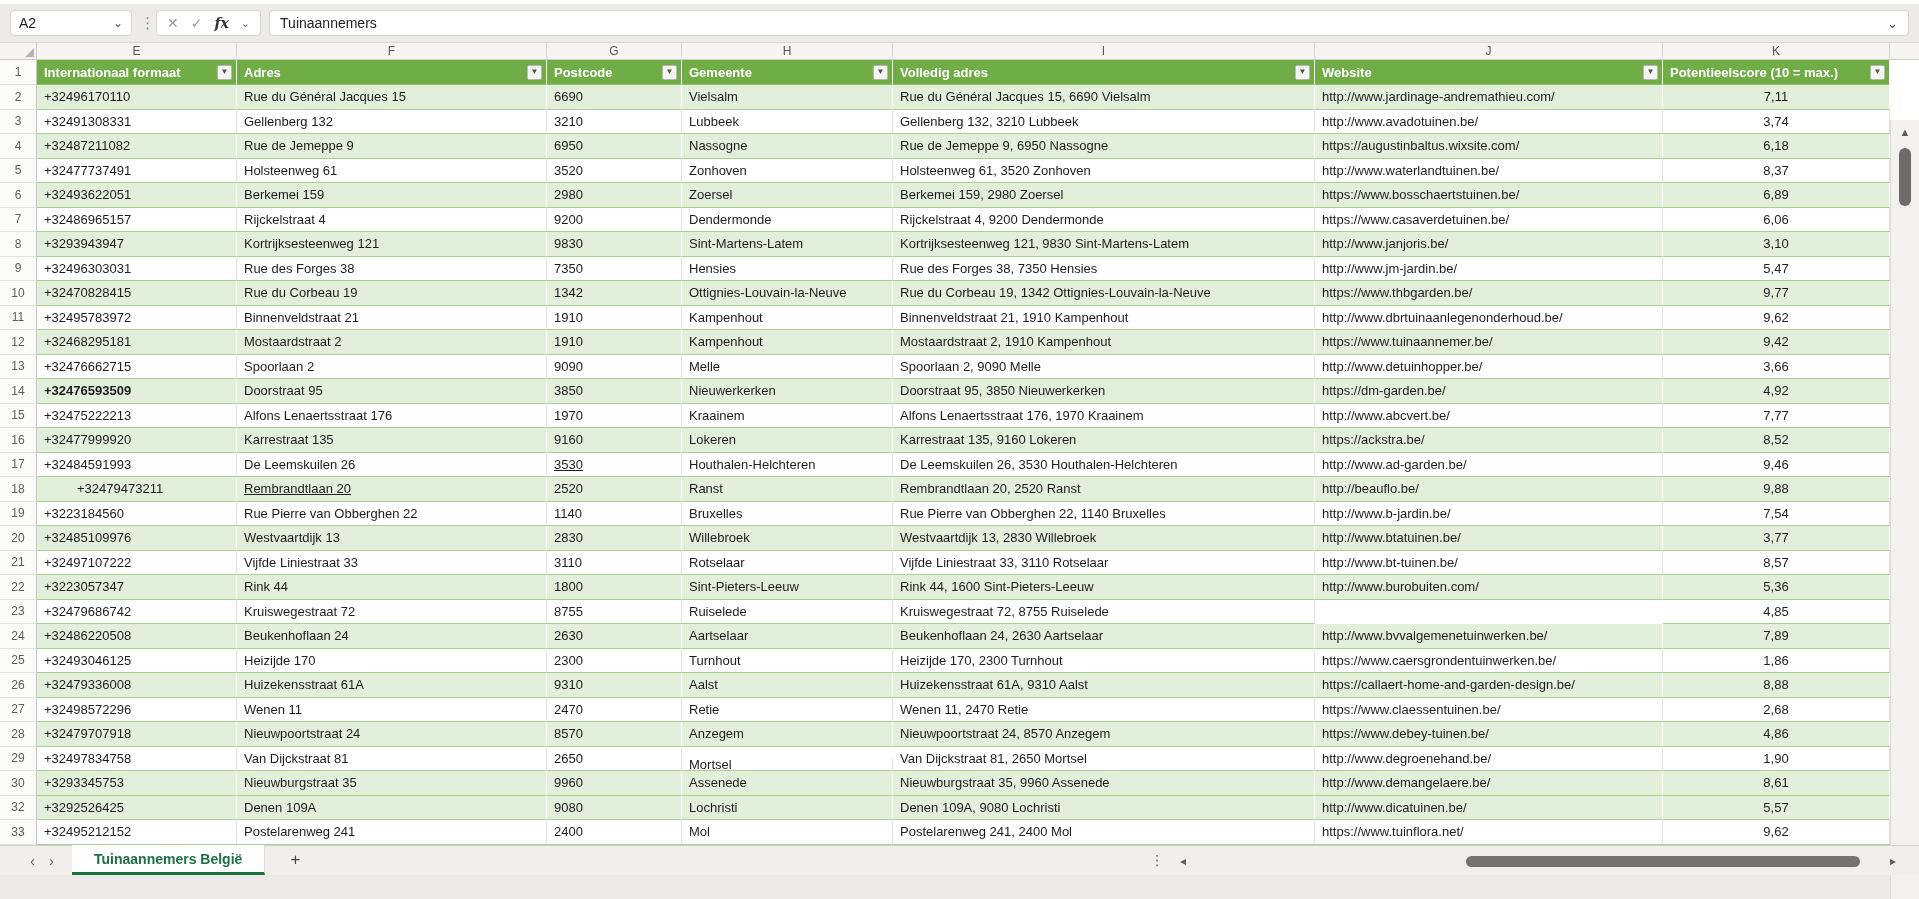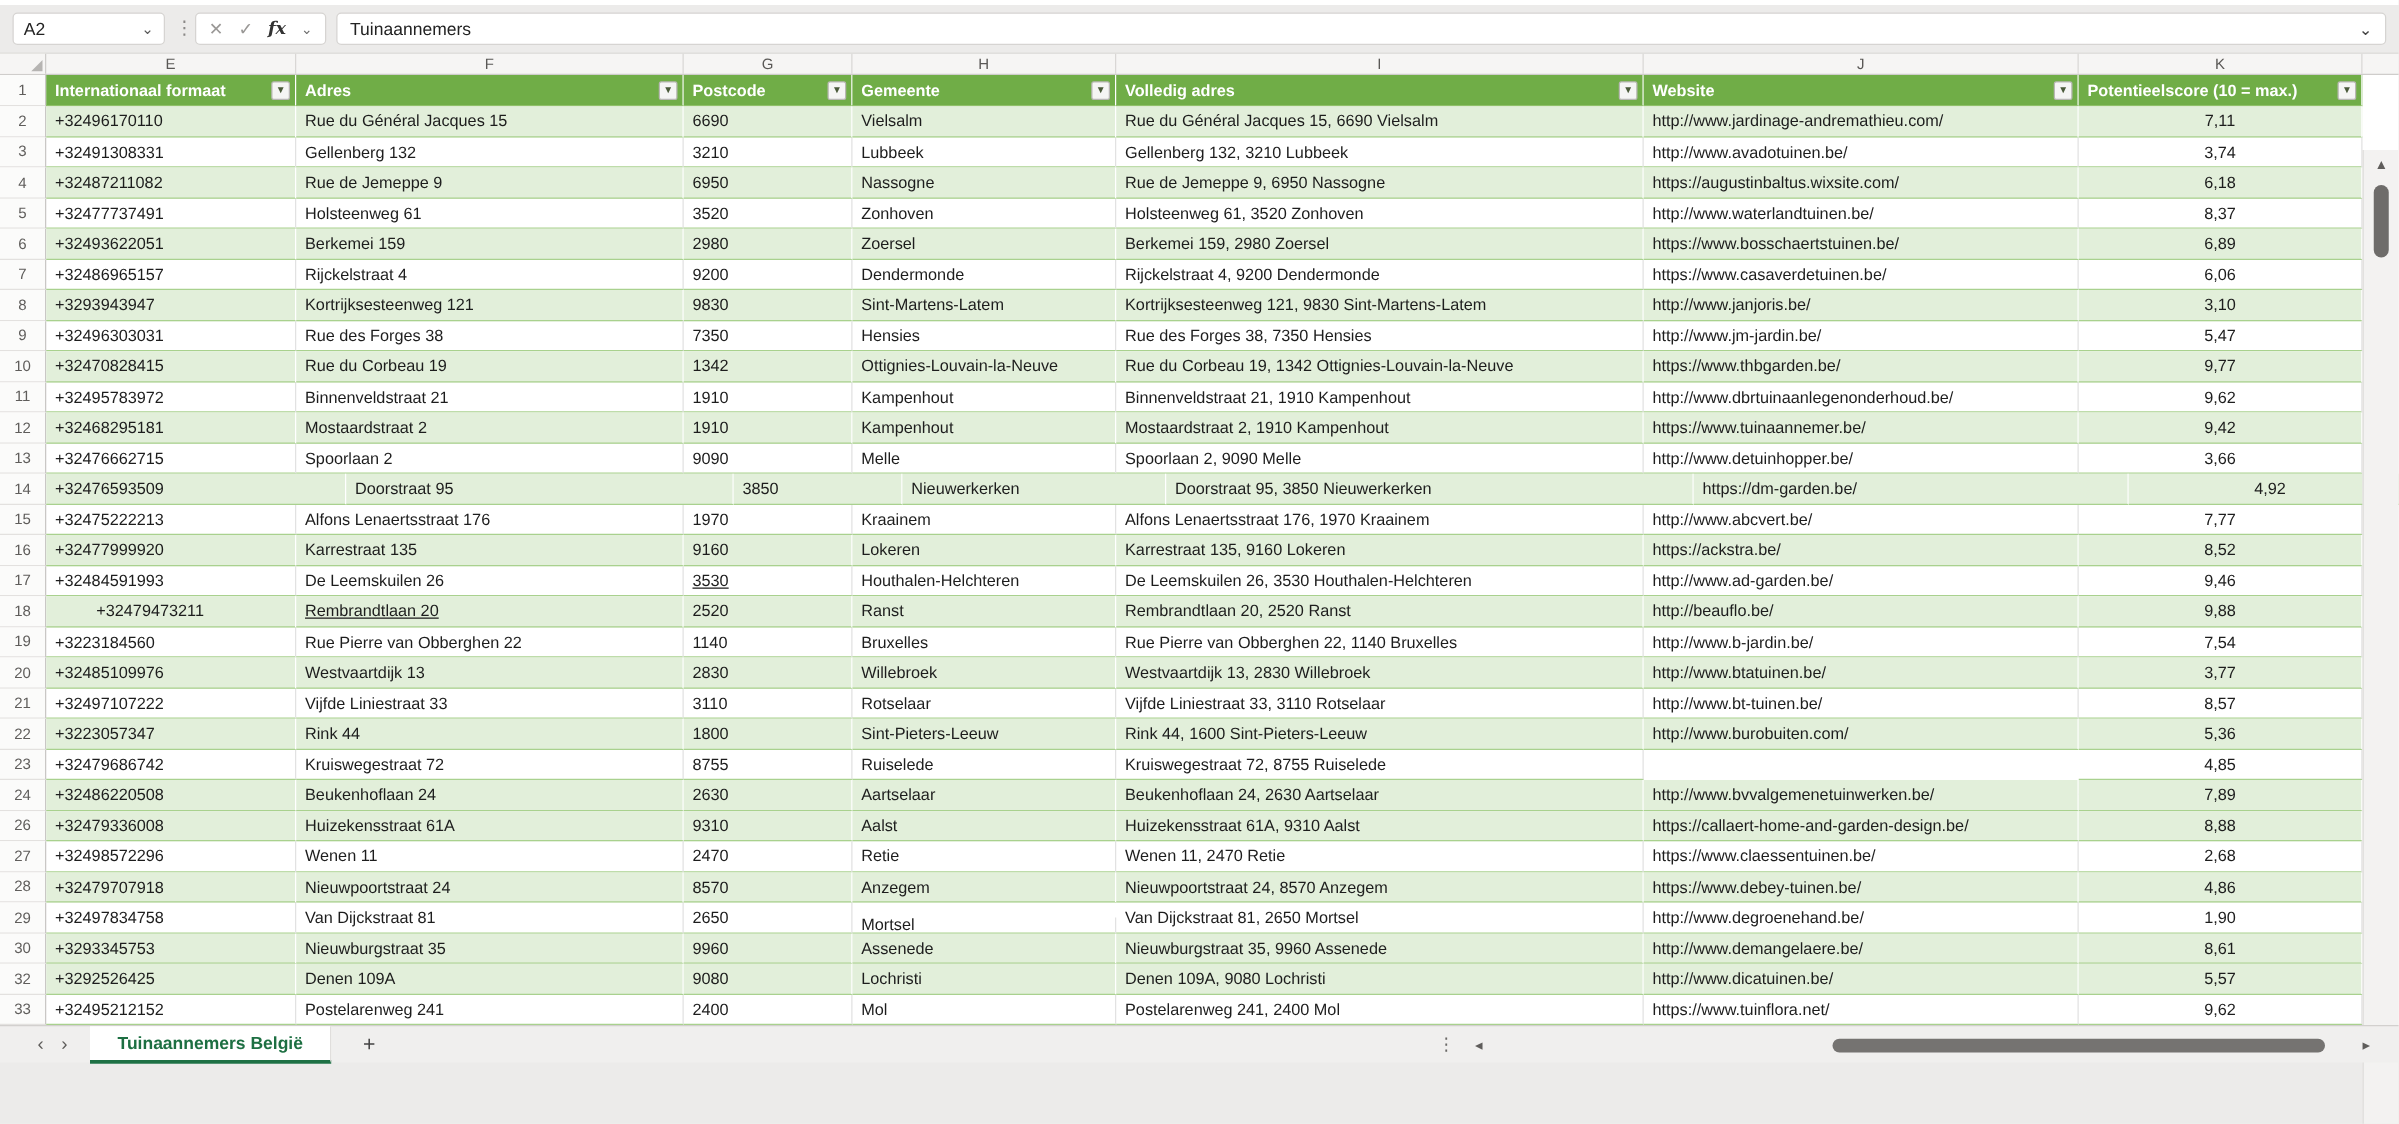--- a/index.html
+++ b/index.html
@@ -251,21 +251,21 @@
       <div class="cell" style="width: 200px;">+32476662715</div>
       <div class="cell" style="width: 310px;">Spoorlaan 2</div>
       <div class="cell" style="width: 135px;">9090</div>
       <div class="cell" style="width: 211px;">Melle</div>
       <div class="cell" style="width: 422px;">Spoorlaan 2, 9090 Melle</div>
       <div class="cell" style="width: 348px;">http://www.detuinhopper.be/</div>
       <div class="cell center" style="width: 227px;">3,66</div>
     </div>
     <div class="gridrow band">
       <div class="rownum">14</div>
-      <div class="cell" style="width: 240px;">+32476593509</div>
+      <div class="cell" style="width: 200px; font-weight: bold;">+32476593509</div>
       <div class="cell" style="width: 310px;">Doorstraat 95</div>
       <div class="cell" style="width: 135px;">3850</div>
       <div class="cell" style="width: 211px;">Nieuwerkerken</div>
       <div class="cell" style="width: 422px;">Doorstraat 95, 3850 Nieuwerkerken</div>
       <div class="cell" style="width: 348px;">https://dm-garden.be/</div>
       <div class="cell center" style="width: 227px;">4,92</div>
     </div>
     <div class="gridrow ">
       <div class="rownum">15</div>
       <div class="cell" style="width: 200px;">+32475222213</div>
@@ -359,20 +359,30 @@
     <div class="gridrow band">
       <div class="rownum">24</div>
       <div class="cell" style="width: 200px;">+32486220508</div>
       <div class="cell" style="width: 310px;">Beukenhoflaan 24</div>
       <div class="cell" style="width: 135px;">2630</div>
       <div class="cell" style="width: 211px;">Aartselaar</div>
       <div class="cell" style="width: 422px;">Beukenhoflaan 24, 2630 Aartselaar</div>
       <div class="cell" style="width: 348px;">http://www.bvvalgemenetuinwerken.be/</div>
       <div class="cell center" style="width: 227px;">7,89</div>
     </div>
+    <div class="gridrow ">
+      <div class="rownum">25</div>
+      <div class="cell" style="width: 200px;">+32493046125</div>
+      <div class="cell" style="width: 310px;">Heizijde 170</div>
+      <div class="cell" style="width: 135px;">2300</div>
+      <div class="cell" style="width: 211px;">Turnhout</div>
+      <div class="cell" style="width: 422px;">Heizijde 170, 2300 Turnhout</div>
+      <div class="cell" style="width: 348px;">https://www.caersgrondentuinwerken.be/</div>
+      <div class="cell center" style="width: 227px;">1,86</div>
+    </div>
     <div class="gridrow band">
       <div class="rownum">26</div>
       <div class="cell" style="width: 200px;">+32479336008</div>
       <div class="cell" style="width: 310px;">Huizekensstraat 61A</div>
       <div class="cell" style="width: 135px;">9310</div>
       <div class="cell" style="width: 211px;">Aalst</div>
       <div class="cell" style="width: 422px;">Huizekensstraat 61A, 9310 Aalst</div>
       <div class="cell" style="width: 348px;">https://callaert-home-and-garden-design.be/</div>
       <div class="cell center" style="width: 227px;">8,88</div>
     </div>

